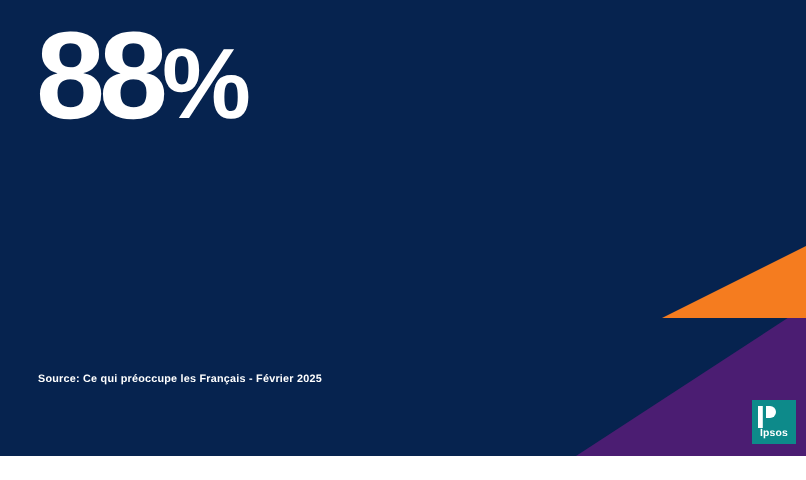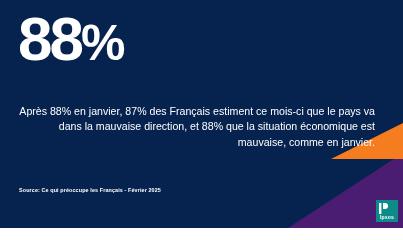--- a/index.html
+++ b/index.html
@@ -7,21 +7,20 @@
     padding: 0;
     background: #ffffff;
   }
   #card {
     position: relative;
     width: 403px;
     height: 228px;
     overflow: hidden;
     background: #06234f;
     font-family: "Liberation Sans", sans-serif;
-    text-align: right;
     -webkit-font-smoothing: antialiased;
   }
 
   
   .corner-deco {
     position: absolute;
     right: 0;
     bottom: 0;
     width: 120px;
     height: 105px;
@@ -111,21 +110,20 @@
 
   <svg class="corner-deco" viewBox="0 0 120 105" preserveAspectRatio="none">
     <polygon points="120,30 120,105 5,105" fill="#4b1d72"></polygon>
     <polygon points="120,0 120,36 48,36" fill="#f57c1f"></polygon>
   </svg>
 
   <div class="stat-figure">
     <span class="stat-value">88</span><span class="stat-unit">%</span>
   </div>
 
-  <p class="stat-body">Après 88% en janvier, 87% des Français estiment ce mois-ci que le pays va dans la mauvaise direction, et 88% que la situation économique est mauvaise, comme en janvier.</p>
 
   <div class="source-note">Source: Ce qui préoccupe les Français - Février 2025</div>
 
   <div class="logo-badge">
     <svg class="logo-mark" viewBox="0 0 9 11">
       <rect x="0" y="0" width="2.4" height="11" fill="#ffffff"></rect>
       <path d="M4.0 0 h2.0 a3.0 3.0 0 0 1 0 6.0 h-2.0 z" fill="#ffffff"></path>
     </svg>
     <span class="logo-wordmark">Ipsos</span>
   </div>

